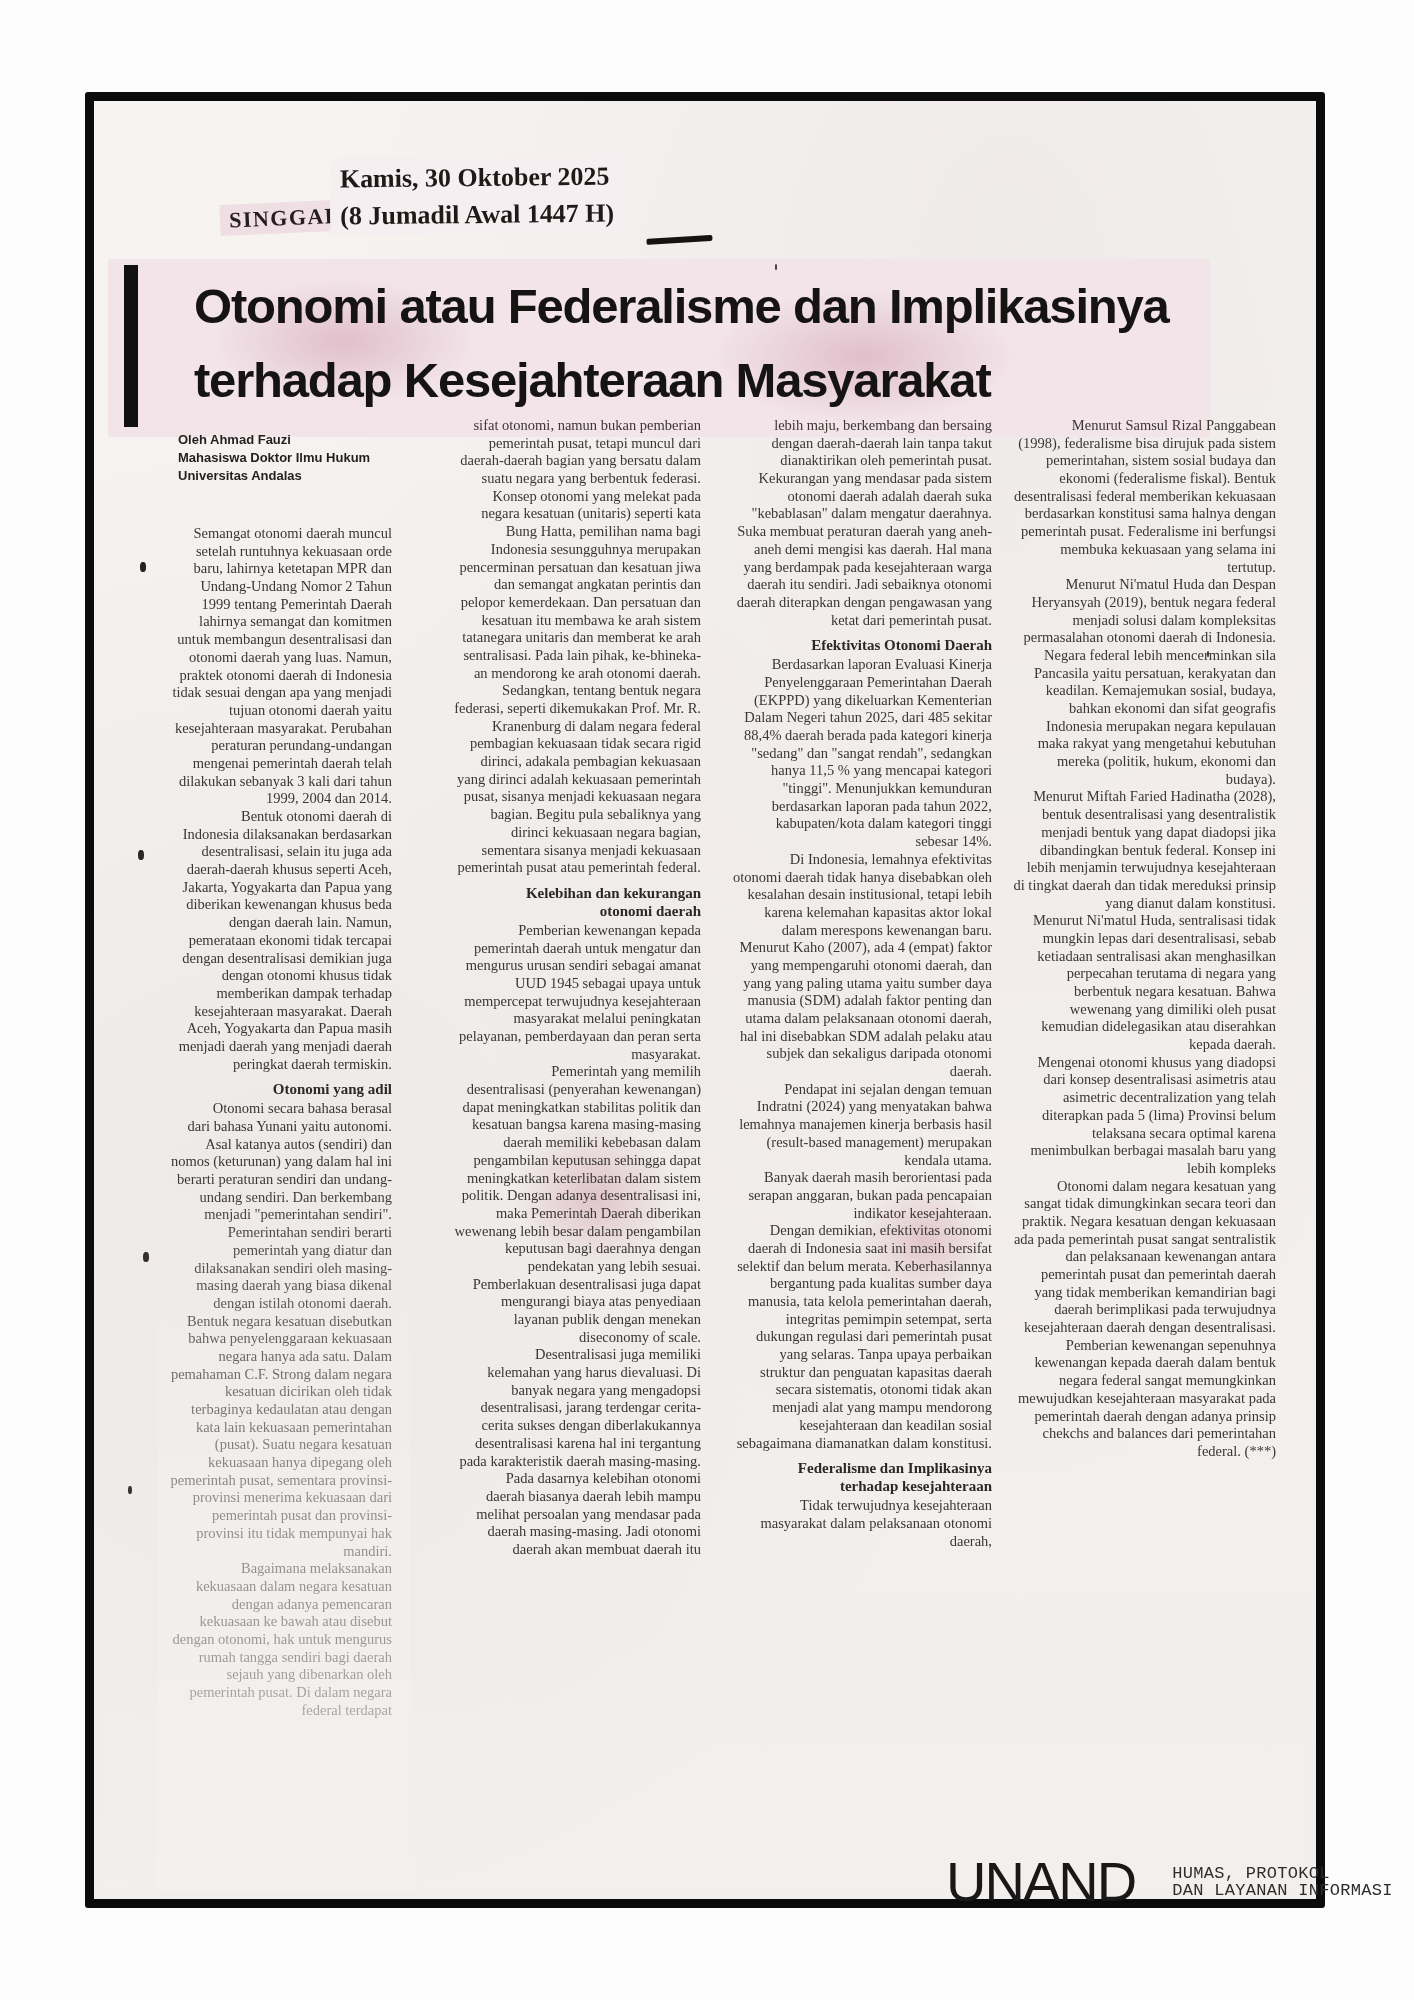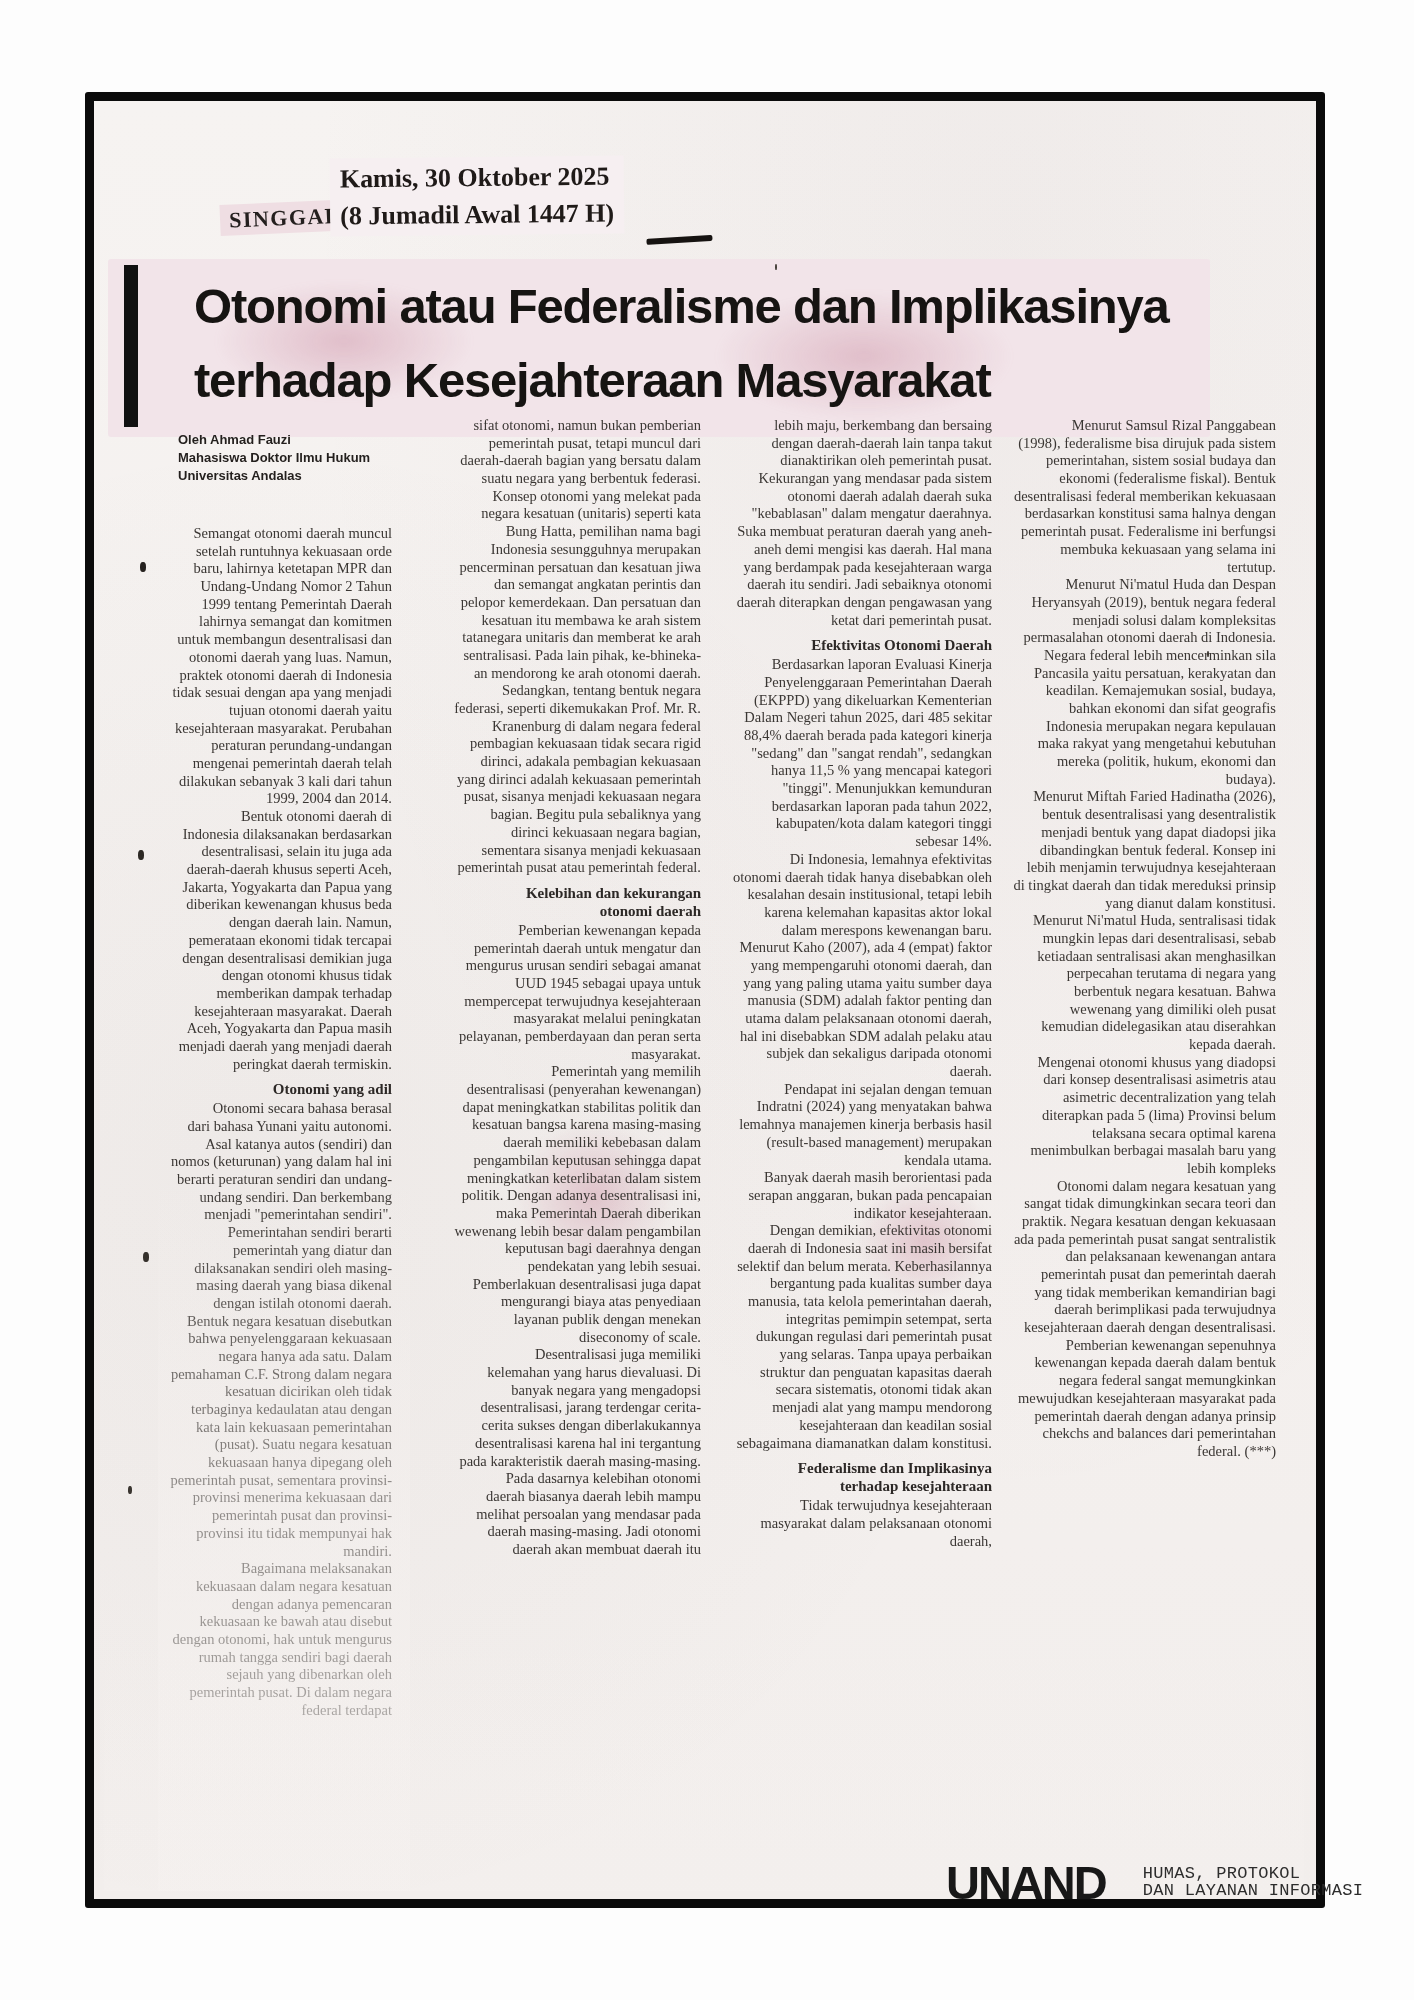--- a/index.html
+++ b/index.html
@@ -53,21 +53,21 @@
   .fade2{left:10px;top:1528px;width:1200px;height:262px;
          background:linear-gradient(180deg,rgba(245,241,239,0),rgba(245,241,239,0.38));}
   
   .specks{position:absolute;left:46px;top:461px;width:6px;height:10px;background:#26221f;border-radius:45%;
           box-shadow:-2px 288px 0 0 #2c2824, 3px 690px 0 0 #35302b,
                      -13px 923px 0 -1px #3a3530, 1065px 87px 0 -2px #403a34,
                      633px -300px 0 -2px #46403a;}
   
   .footer{position:absolute;left:852px;top:1752px;width:350px;height:58px;z-index:7;
           display:flex;align-items:center;}
-  .unand{font-family:"Liberation Sans",sans-serif;font-weight:700;font-size:47px;letter-spacing:-2px;
+  .unand{font-family:"Liberation Sans",sans-serif;font-weight:400;font-size:56px;letter-spacing:-2px;
          color:#181818;line-height:1;text-align:right;}
   .fdiv{width:3px;height:50px;background:#1d1d1d;margin:0 8px 0 10px;}
   .ftag{font-family:Liberation Mono, monospace;font-size:17px;line-height:17px;color:#2d2d2d;
         letter-spacing:0.3px;white-space:nowrap;margin-left:19px;}
 </style>
 </head>
 <body>
 
 <div class="page">
   <div class="frame">
@@ -124,21 +124,21 @@
         <p class="para">Di Indonesia, lemahnya efektivitas otonomi daerah tidak hanya disebabkan oleh kesalahan desain institusional, tetapi lebih karena kelemahan kapasitas aktor lokal dalam merespons kewenangan baru. Menurut Kaho (2007), ada 4 (empat) faktor yang mempengaruhi otonomi daerah, dan yang yang paling utama yaitu sumber daya manusia (SDM) adalah faktor penting dan utama dalam pelaksanaan otonomi daerah, hal ini disebabkan SDM adalah pelaku atau subjek dan sekaligus daripada otonomi daerah.</p>
         <p class="para">Pendapat ini sejalan dengan temuan Indratni (2024) yang menyatakan bahwa lemahnya manajemen kinerja berbasis hasil (result-based management) merupakan kendala utama.</p>
         <p class="para">Banyak daerah masih berorientasi pada serapan anggaran, bukan pada pencapaian indikator kesejahteraan.</p>
         <p class="para">Dengan demikian, efektivitas otonomi daerah di Indonesia saat ini masih bersifat selektif dan belum merata. Keberhasilannya bergantung pada kualitas sumber daya manusia, tata kelola pemerintahan daerah, integritas pemimpin setempat, serta dukungan regulasi dari pemerintah pusat yang selaras. Tanpa upaya perbaikan struktur dan penguatan kapasitas daerah secara sistematis, otonomi tidak akan menjadi alat yang mampu mendorong kesejahteraan dan keadilan sosial sebagaimana diamanatkan dalam konstitusi.</p>
         <h3 class="subhead">Federalisme dan Implikasinya terhadap kesejahteraan</h3>
         <p class="para">Tidak terwujudnya kesejahteraan masyarakat dalam pelaksanaan otonomi daerah,</p>
       </div>
     <div class="col col4">
         <p class="para">Menurut Samsul Rizal Panggabean (1998), federalisme bisa dirujuk pada sistem pemerintahan, sistem sosial budaya dan ekonomi (federalisme fiskal). Bentuk desentralisasi federal memberikan kekuasaan berdasarkan konstitusi sama halnya dengan pemerintah pusat. Federalisme ini berfungsi membuka kekuasaan yang selama ini tertutup.</p>
         <p class="para">Menurut Ni'matul Huda dan Despan Heryansyah (2019), bentuk negara federal menjadi solusi dalam kompleksitas permasalahan otonomi daerah di Indonesia. Negara federal lebih mencerminkan sila Pancasila yaitu persatuan, kerakyatan dan keadilan. Kemajemukan sosial, budaya, bahkan ekonomi dan sifat geografis Indonesia merupakan negara kepulauan maka rakyat yang mengetahui kebutuhan mereka (politik, hukum, ekonomi dan budaya).</p>
-        <p class="para">Menurut Miftah Faried Hadinatha (2026), bentuk desentralisasi yang desentralistik menjadi bentuk yang dapat diadopsi jika dibandingkan bentuk federal. Konsep ini lebih menjamin terwujudnya kesejahteraan di tingkat daerah dan tidak mereduksi prinsip yang dianut dalam konstitusi.</p>
+        <p class="para">Menurut Miftah Faried Hadinatha (2028), bentuk desentralisasi yang desentralistik menjadi bentuk yang dapat diadopsi jika dibandingkan bentuk federal. Konsep ini lebih menjamin terwujudnya kesejahteraan di tingkat daerah dan tidak mereduksi prinsip yang dianut dalam konstitusi.</p>
         <p class="para">Menurut Ni'matul Huda, sentralisasi tidak mungkin lepas dari desentralisasi, sebab ketiadaan sentralisasi akan menghasilkan perpecahan terutama di negara yang berbentuk negara kesatuan. Bahwa wewenang yang dimiliki oleh pusat kemudian didelegasikan atau diserahkan kepada daerah.</p>
         <p class="para">Mengenai otonomi khusus yang diadopsi dari konsep desentralisasi asimetris atau asimetric decentralization yang telah diterapkan pada 5 (lima) Provinsi belum telaksana secara optimal karena menimbulkan berbagai masalah baru yang lebih kompleks</p>
         <p class="para">Otonomi dalam negara kesatuan yang sangat tidak dimungkinkan secara teori dan praktik. Negara kesatuan dengan kekuasaan ada pada pemerintah pusat sangat sentralistik dan pelaksanaan kewenangan antara pemerintah pusat dan pemerintah daerah yang tidak memberikan kemandirian bagi daerah berimplikasi pada terwujudnya kesejahteraan daerah dengan desentralisasi. Pemberian kewenangan sepenuhnya kewenangan kepada daerah dalam bentuk negara federal sangat memungkinkan mewujudkan kesejahteraan masyarakat pada pemerintah daerah dengan adanya prinsip chekchs and balances dari pemerintahan federal. (***)</p>
       </div>
 
     <div class="fade fade1"></div>
     <div class="fade fade2"></div>
     <div class="specks"></div>
 
     <div class="footer">

